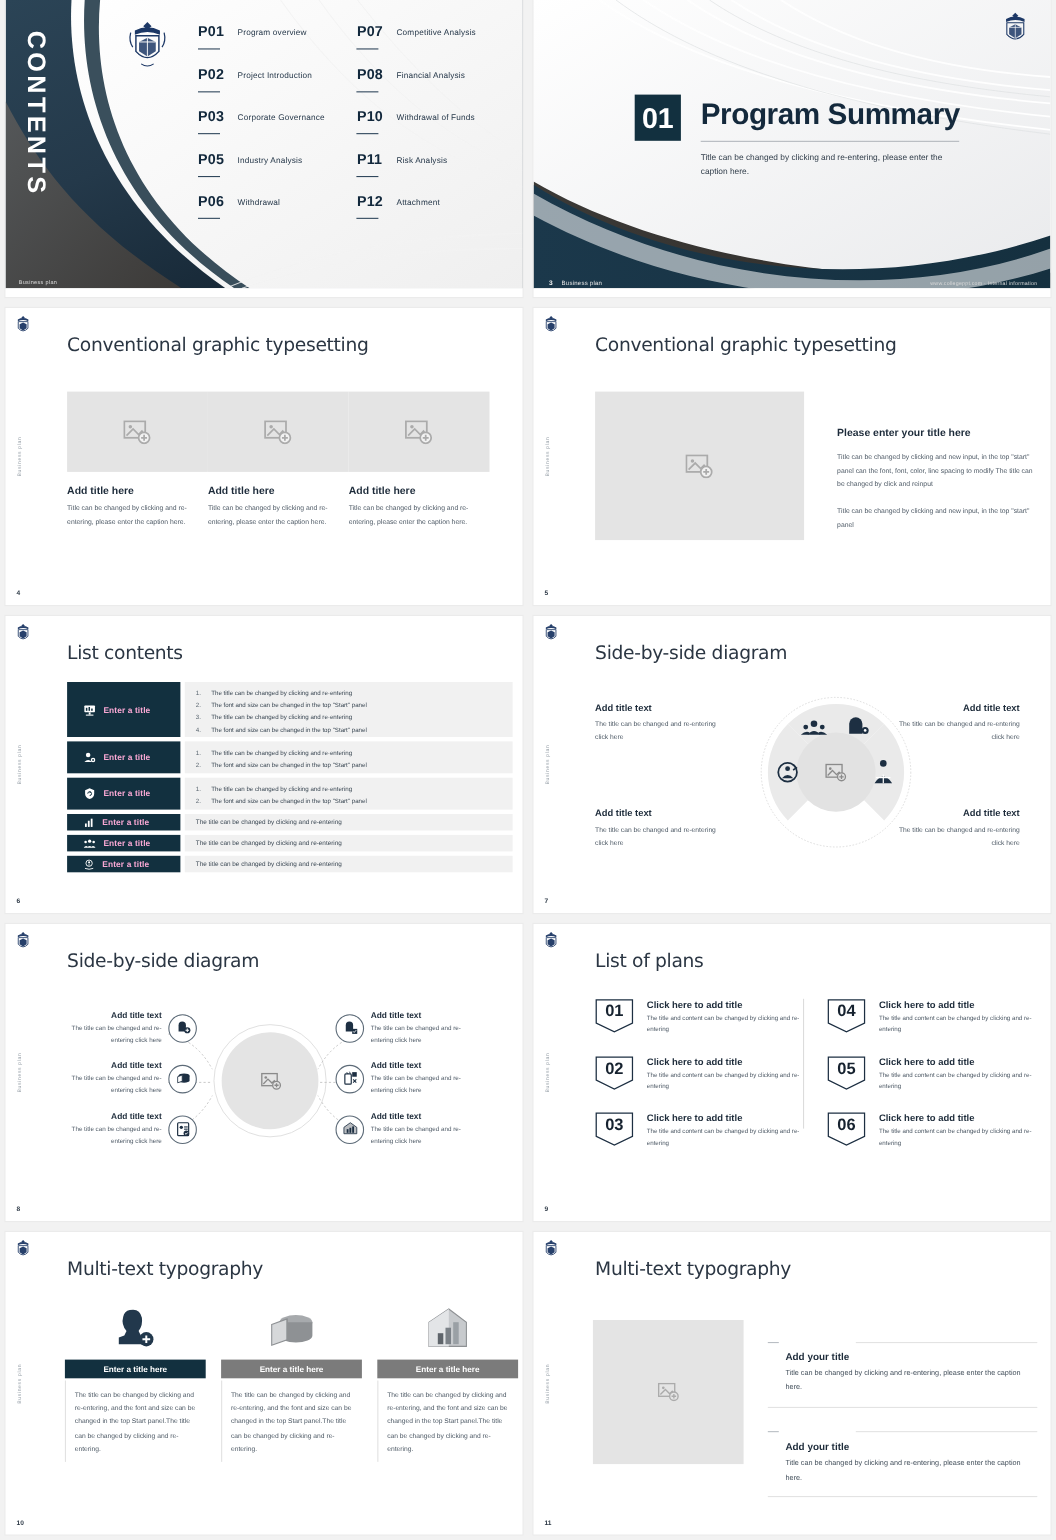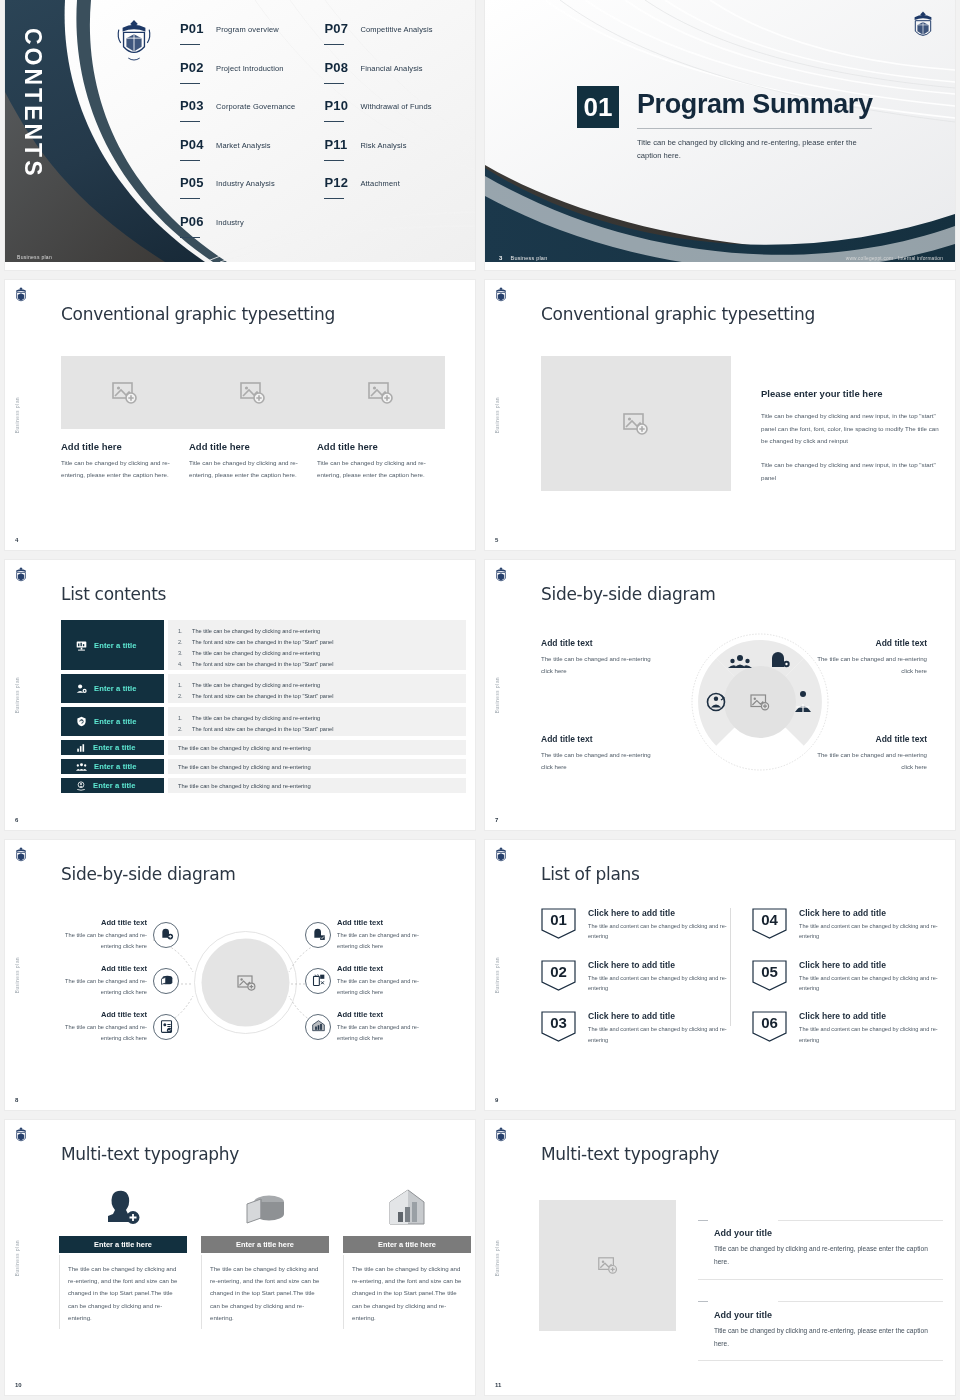--- a/index.html
+++ b/index.html
@@ -123,21 +123,21 @@
   
   .s5-img { position:absolute; left:56px; top:76px; width:190px; height:135px; }
   .s5-txt { position:absolute; left:276px; top:78px; width:180px;margin-top:30px; }
   .s5-h { font-size:9.5px; font-weight:700; color:#1d2b3a; }
   .s5-p { font-size:6.2px; line-height:2.05; color:#4e5a66; margin-top:11px; }
 
   
   .s6-rows { position:absolute; left:56px; top:60px; width:405px; }
   .s6-row { display:flex; gap:4px; margin-bottom:4px; }
   .s6-tab {
-    background:#12303f; color:#5eead4;
+    background:#12303f; color:#f9a8d4;
     width:103px; display:flex; align-items:center; gap:7px;
     padding-left:15px;
   }
   .s6-tab .lbl { font-size:7.6px; font-weight:700; letter-spacing:.1px; }
   .s6-body { flex:1; background:#f1f1f1; padding:6px 10px; }
   .s6-li { font-size:5.6px; color:#3b4854; line-height:1.95; display:flex; gap:6px; }
   .s6-li .n { width:8px; color:#59656f; }
   .s6-plain { font-size:5.8px; color:#3b4854; display:flex; align-items:center; height:100%; }
 
   
@@ -265,33 +265,28 @@
             <div class="toc-p">P02</div>
             <div class="toc-rule"></div>
             <div class="toc-label">Project Introduction</div>
           </div>
           <div class="toc-item">
             <div class="toc-p">P03</div>
             <div class="toc-rule"></div>
             <div class="toc-label">Corporate Governance</div>
           </div>
           <div class="toc-item">
-            <div class="toc-p">P04</div>
-            <div class="toc-rule"></div>
-            <div class="toc-label">Market Analysis</div>
-          </div>
-          <div class="toc-item">
             <div class="toc-p">P05</div>
             <div class="toc-rule"></div>
             <div class="toc-label">Industry Analysis</div>
           </div>
           <div class="toc-item">
             <div class="toc-p">P06</div>
             <div class="toc-rule"></div>
-            <div class="toc-label">Industry</div>
+            <div class="toc-label">Withdrawal</div>
           </div>
         </div>
         <div class="s1-toc-col">
           <div class="toc-item">
             <div class="toc-p">P07</div>
             <div class="toc-rule"></div>
             <div class="toc-label">Competitive Analysis</div>
           </div>
           <div class="toc-item">
             <div class="toc-p">P08</div>

